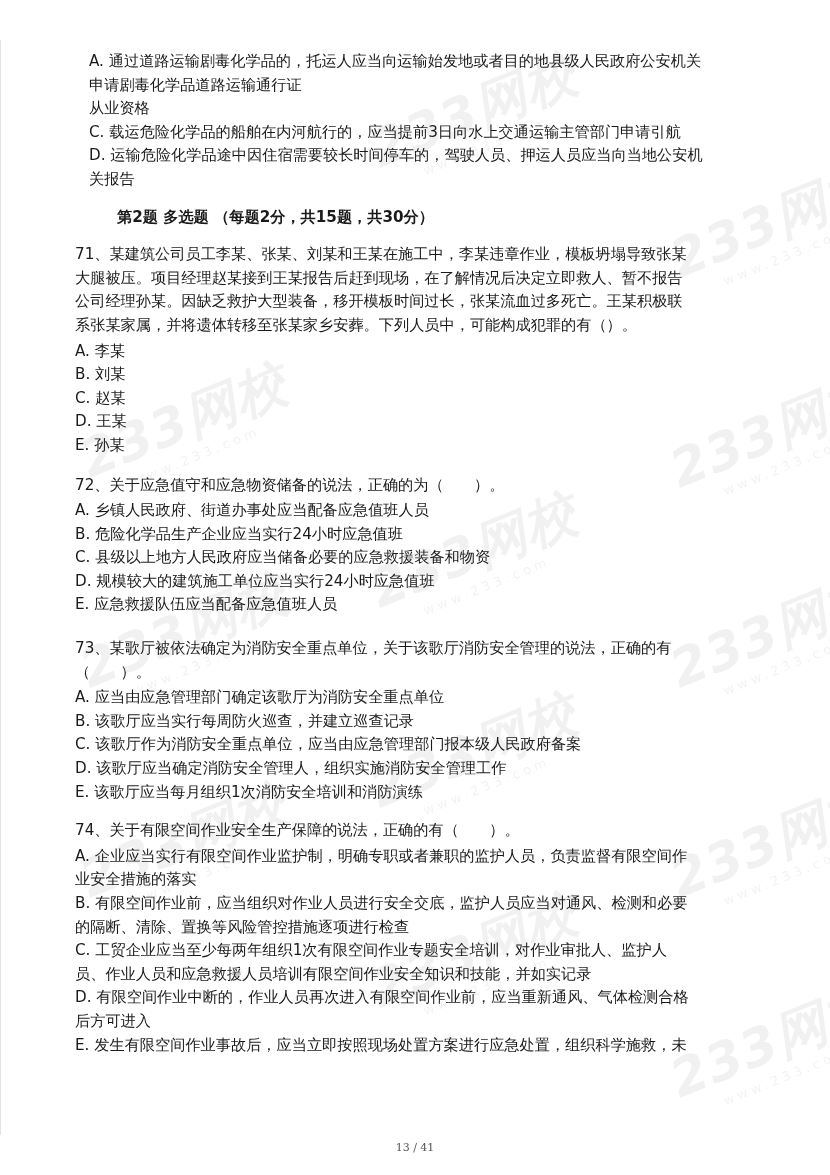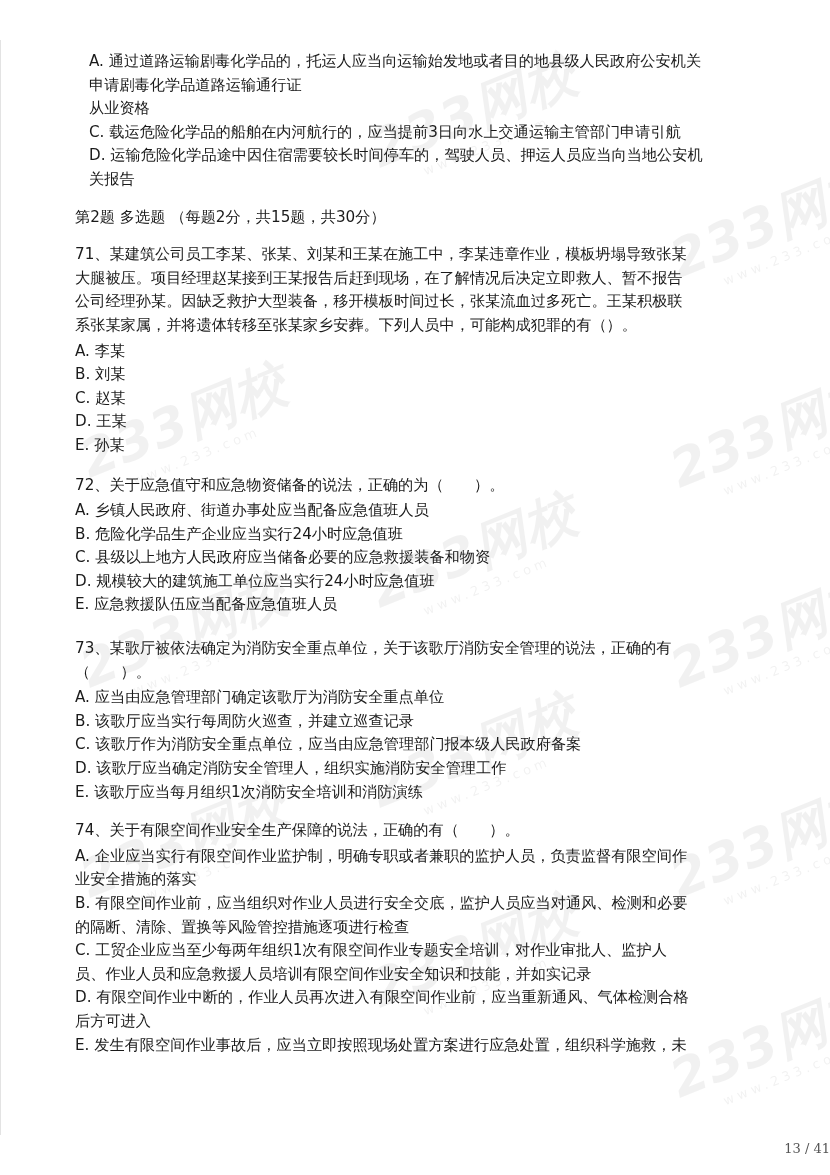--- a/index.html
+++ b/index.html
@@ -12,28 +12,28 @@
     position: absolute; left: 0; top: 40px; width: 1px; height: 1095px;
     background: #e3e3e3;
   }
   .content {
     position: absolute; left: 75px; top: 36px; width: 710px;
     font-size: 15.2px; line-height: 23.6px; letter-spacing: 0;
   }
   .block { margin: 14px; }
   .line { white-space: pre-wrap; }
   .section-title {
-    font-weight: normal; margin-top: 12px; margin-bottom: 14px;
+    font-weight: bold; margin-top: 12px; margin-bottom: 14px; margin-left: 42px;
   }
   .q { margin-bottom: 10px; }
   .q .stem { margin-bottom: 2px; }
   .footer {
-    position: absolute; left: 0; width: 830px; top: 1141px; text-align: right;
+    position: absolute; left: 0; width: 830px; top: 1141px; text-align: center;
     font-family: "DejaVu Serif", "Liberation Serif", serif;
-    font-size: 13px; color: #555;
+    font-size: 11px; color: #555;
   }
   .wm {
     position: absolute; pointer-events: none; color: #000; opacity: 0.05;
     transform: rotate(-22deg); transform-origin: left top; white-space: nowrap;
   }
   .wm .big { font-size: 52px; font-weight: bold; font-style: italic; font-family: "DejaVu Sans", sans-serif; letter-spacing: 1px; }
   .wm .small { display: block; font-size: 13px; letter-spacing: 4px; margin-left: 40px; margin-top: -6px; font-family: "DejaVu Sans", sans-serif; }
 </style>
 </head>
 <body>

